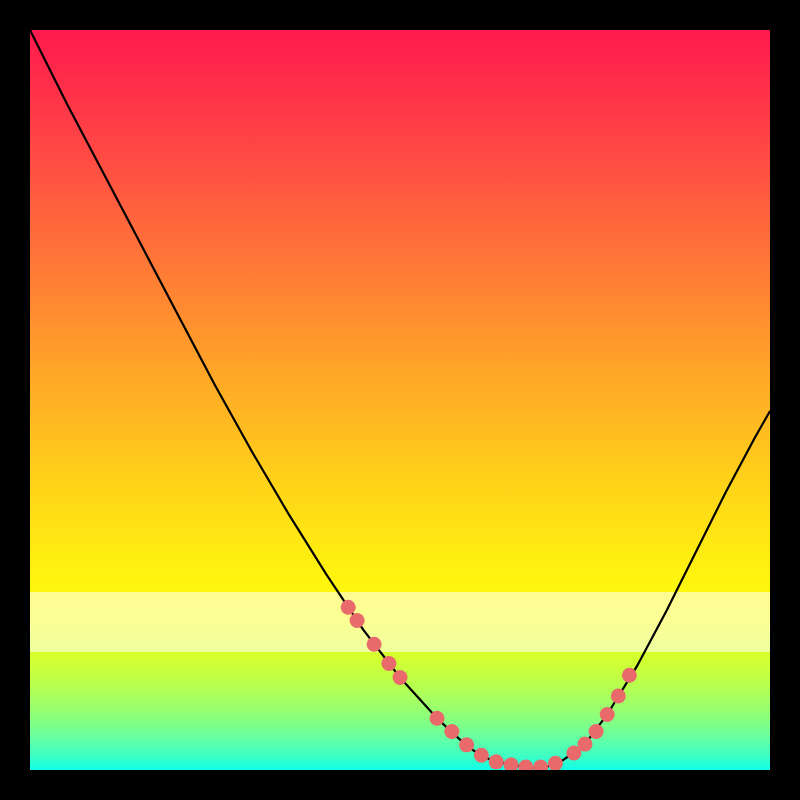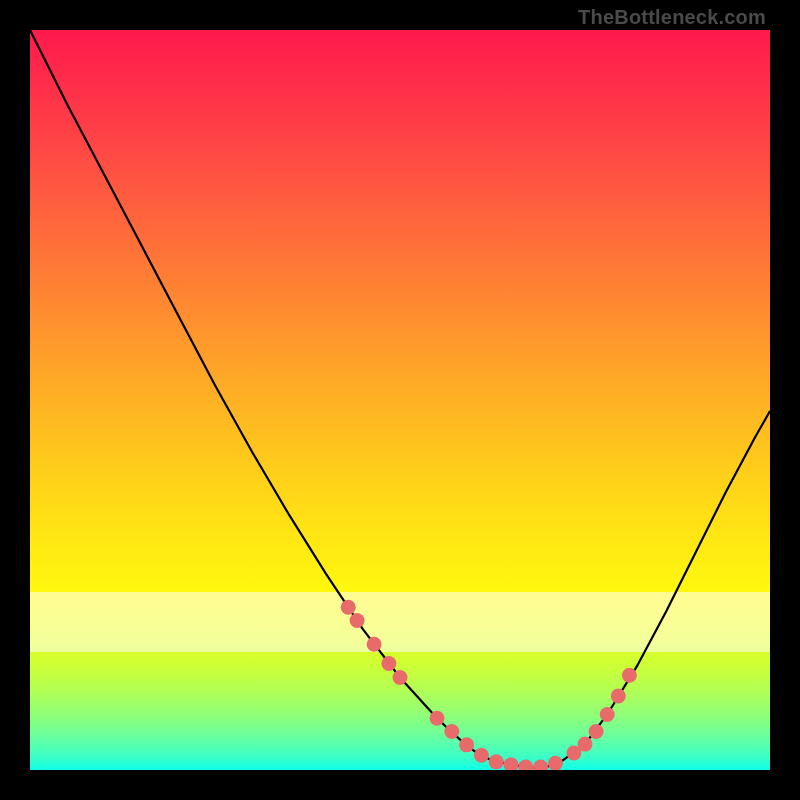--- a/index.html
+++ b/index.html
@@ -90,14 +90,13 @@
           <circle cx="525.40" cy="733.34" r="7.5" fill="#e86a6a" stroke="#d94f4f" stroke-width="0"></circle>
           <circle cx="543.90" cy="722.98" r="7.5" fill="#e86a6a" stroke="#d94f4f" stroke-width="0"></circle>
           <circle cx="555.00" cy="714.10" r="7.5" fill="#e86a6a" stroke="#d94f4f" stroke-width="0"></circle>
           <circle cx="566.10" cy="701.52" r="7.5" fill="#e86a6a" stroke="#d94f4f" stroke-width="0"></circle>
           <circle cx="577.20" cy="684.50" r="7.5" fill="#e86a6a" stroke="#d94f4f" stroke-width="0"></circle>
           <circle cx="588.30" cy="666.00" r="7.5" fill="#e86a6a" stroke="#d94f4f" stroke-width="0"></circle>
           <circle cx="599.40" cy="645.28" r="7.5" fill="#e86a6a" stroke="#d94f4f" stroke-width="0"></circle>
         </g>
     </svg>
   </div>
-  <div class="watermark">TheBottleneck.com</div>
 </div>
 
 </body></html>

